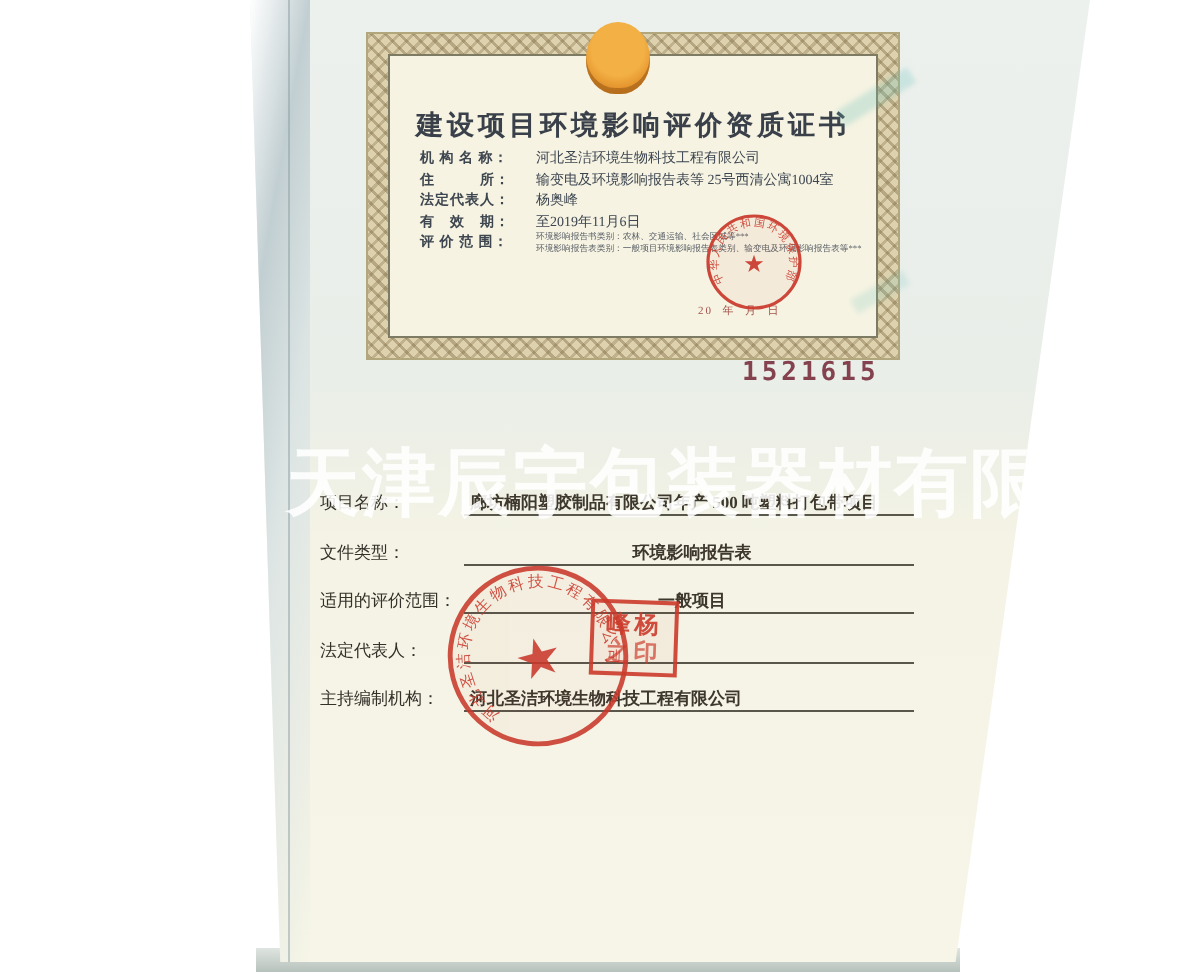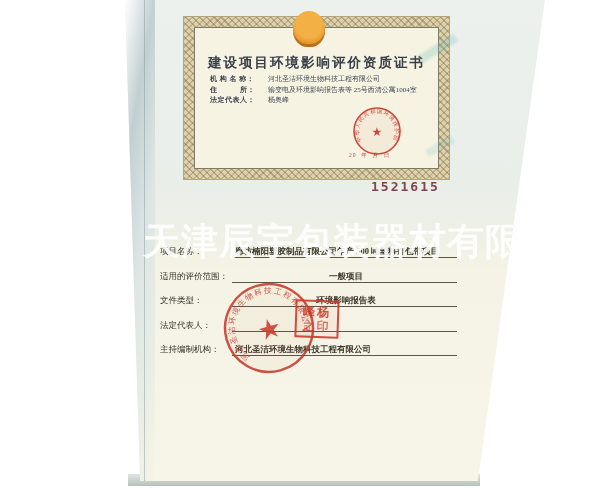--- a/index.html
+++ b/index.html
@@ -76,20 +76,33 @@
             <span class="cv">河北圣洁环境生物科技工程有限公司</span>
           </div>
           <div class="crow">
             <span class="cl">住　　　所：</span>
             <span class="cv">输变电及环境影响报告表等 25号西清公寓1004室</span>
           </div>
           <div class="crow">
             <span class="cl">法定代表人：</span>
             <span class="cv">杨奥峰</span>
           </div>
+          <div class="crow">
+            <span class="cl">有　效　期：</span>
+            <span class="cv">至2019年11月6日</span>
+          </div>
+          <div class="crow" style="height:auto;">
+            <span class="cl">评 价 范 围：</span>
+            <span class="cv" style="white-space:normal;">
+              <span class="scope" style="display:block;">
+                <span style="display:block;">环境影响报告书类别：农林、交通运输、社会区域等***</span>
+                <span style="display:block;">环境影响报告表类别：一般项目环境影响报告表类别、输变电及环境影响报告表等***</span>
+              </span>
+            </span>
+          </div>
         </div>
       </div>
     </div>
 
     <div class="emblem"></div>
 
     <svg class="seal-m" viewBox="0 0 50 50">
       <defs>
           <path id="arcM" d="M 11.2 36.6 A 18 18 0 1 1 38.8 36.6"></path>
         </defs>
@@ -107,26 +120,26 @@
     <div class="serial">1521615</div>
 
     <div class="wmark">天津辰宇包装器材有限公司</div>
 
     <div class="form">
       <div class="frow">
         <span class="fl">项目名称：</span>
         <span class="fv">廊坊楠阳塑胶制品有限公司年产 500 吨塑料打包带项目</span>
       </div>
       <div class="frow">
+        <span class="fl">文件类型：</span>
+        <span class="fv center">环境影响报告表</span>
+      </div>
+      <div class="frow">
         <span class="fl">适用的评价范围：</span>
         <span class="fv center">一般项目</span>
-      </div>
-      <div class="frow">
-        <span class="fl">文件类型：</span>
-        <span class="fv center">环境影响报告表</span>
       </div>
       <div class="frow">
         <span class="fl">法定代表人：</span>
         <span class="fv"></span>
       </div>
       <div class="frow">
         <span class="fl">主持编制机构：</span>
         <span class="fv">河北圣洁环境生物科技工程有限公司</span>
       </div>
     </div>

